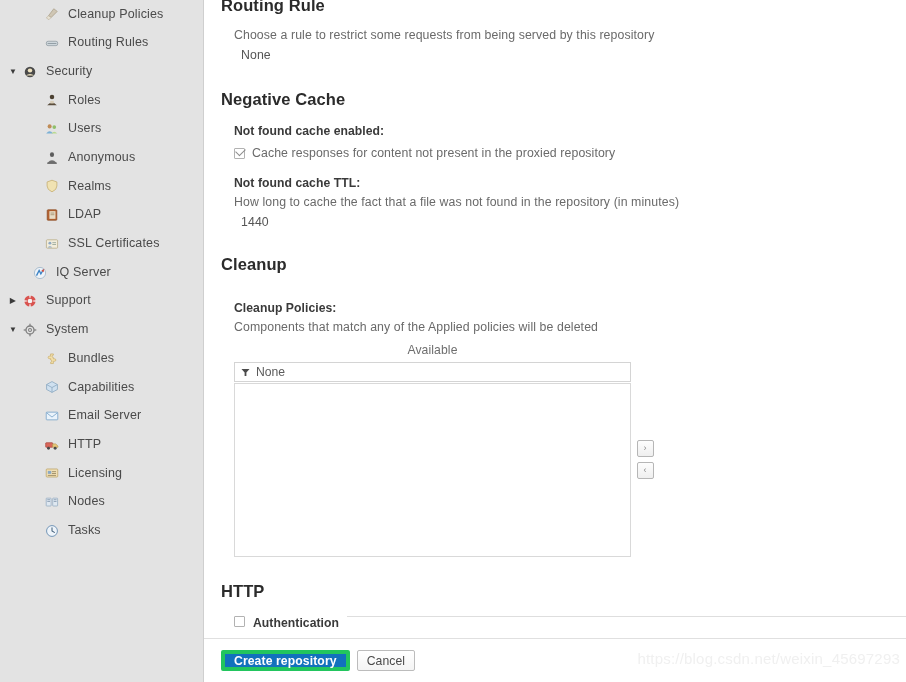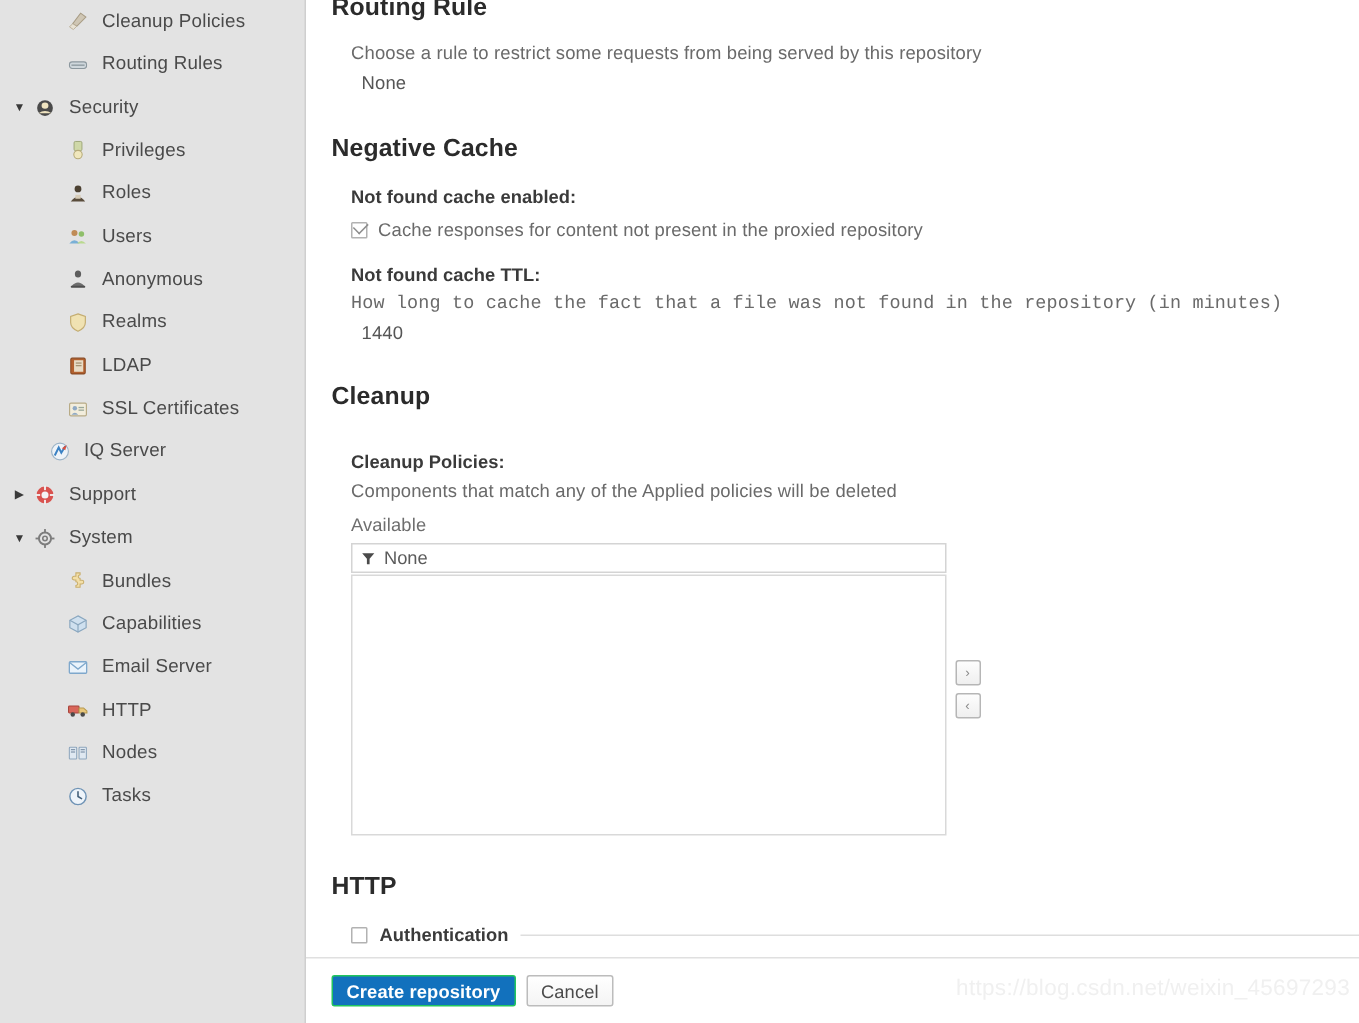--- a/index.html
+++ b/index.html
@@ -156,20 +156,21 @@
     gap: 5px;
     padding-top: 18px;
   }
   .col-right { flex: 1; }
   .col-head {
     font-size: 12.2px;
     color: #6e6e6e;
     margin-bottom: 4px;
     letter-spacing: 0.1px;
     height: 15px;
+    text-align: center;
   }
   .filterbox {
     height: 20px;
     border: 1px solid #d4d4d4;
     background: #fff;
     display: flex;
     align-items: center;
     padding: 0 6px;
     gap: 6px;
     cursor: text;
@@ -195,21 +196,20 @@
     justify-content: center;
     font-size: 9px;
     color: #8a8a8a;
     cursor: pointer;
     font-family: "Liberation Sans", sans-serif;
   }
 
   
   .coll {
     display: flex;
-    align-items: center;
     gap: 8px;
     cursor: pointer;
   }
   .coll .ctitle {
     font-size: 12.2px;
     font-weight: bold;
     color: #3a3a3a;
     white-space: nowrap;
     letter-spacing: 0.05px;
   }
@@ -238,21 +238,21 @@
     padding: 0 9px;
     border-radius: 2px;
     cursor: pointer;
     display: inline-flex;
     align-items: center;
     font-family: "Liberation Sans", sans-serif;
     letter-spacing: 0.1px;
   }
   .btn.primary {
     background: #1271bd;
-    border: 1px solid #22c55e;
+    border: 4px solid #22c55e;
     color: #fff;
     font-weight: bold;
   }
   .btn.secondary {
     background: linear-gradient(#ffffff,#f4f4f4);
     border: 1px solid #bcbcbc;
     color: #4a4a4a;
   }
   #watermark {
     position: absolute;
@@ -299,30 +299,20 @@
             <ellipse cx="8" cy="6.2" rx="2.6" ry="2.3" fill="#efe3c0"></ellipse>
             <path d="M3 12 Q8 8.5 13 12 Z" fill="#efe3c0"></path>
           </svg>
         </span>
         <span class="nav-label">Security</span>
       </div>
       <div class="nav-item child">
         <span class="tri blank">▶</span>
         <span class="ico">
           <svg class="g" width="14" height="14" viewBox="0 0 16 16">
-            <rect x="5" y="1.5" width="6" height="7" rx="1" fill="#cfd8a8" stroke="#9aa475" stroke-width=".7"></rect>
-            <circle cx="8" cy="11.5" r="3.2" fill="#f0e7bd" stroke="#b7ab79" stroke-width=".8"></circle>
-          </svg>
-        </span>
-        <span class="nav-label">Privileges</span>
-      </div>
-      <div class="nav-item child">
-        <span class="tri blank">▶</span>
-        <span class="ico">
-          <svg class="g" width="14" height="14" viewBox="0 0 16 16">
             <circle cx="8" cy="4.5" r="2.6" fill="#4c4132"></circle>
             <path d="M2.5 14 Q8 7.5 13.5 14 Z" fill="#5a4d3c"></path>
             <rect x="6" y="9" width="4" height="3" fill="#d8cdb8"></rect>
           </svg>
         </span>
         <span class="nav-label">Roles</span>
       </div>
       <div class="nav-item child">
         <span class="tri blank">▶</span>
         <span class="ico">
@@ -455,20 +445,33 @@
         <span class="tri blank">▶</span>
         <span class="ico">
           <svg class="g" width="14" height="14" viewBox="0 0 16 16">
             <rect x="0.8" y="5.4" width="8" height="5.2" rx=".7" fill="#d9665a" stroke="#a8453c" stroke-width=".8"></rect>
             <path d="M8.8 6.8 h3.4 l2.6 2.4 v1.4 h-6 z" fill="#e9c77a" stroke="#b79a4f" stroke-width=".8"></path>
             <circle cx="4" cy="11.8" r="1.7" fill="#4a4a4a"></circle>
             <circle cx="11.6" cy="11.8" r="1.7" fill="#4a4a4a"></circle>
           </svg>
         </span>
         <span class="nav-label">HTTP</span>
+      </div>
+      <div class="nav-item child">
+        <span class="tri blank">▶</span>
+        <span class="ico">
+          <svg class="g" width="14" height="14" viewBox="0 0 16 16">
+            <rect x="1.4" y="3.4" width="13.2" height="9.2" rx="1" fill="#f1e0b6" stroke="#bda468" stroke-width=".9"></rect>
+            <rect x="3.2" y="5.6" width="4" height="3.4" fill="#8aa9c6"></rect>
+            <rect x="8" y="6" width="4.6" height="1" fill="#9a8b64"></rect>
+            <rect x="8" y="8" width="4.6" height="1" fill="#9a8b64"></rect>
+            <rect x="3.2" y="10.2" width="9.4" height="1" fill="#9a8b64"></rect>
+          </svg>
+        </span>
+        <span class="nav-label">Licensing</span>
       </div>
       <div class="nav-item child">
         <span class="tri blank">▶</span>
         <span class="ico">
           <svg class="g" width="14" height="14" viewBox="0 0 16 16">
             <rect x="1.4" y="3.6" width="5.6" height="9" rx=".6" fill="#dfe8f1" stroke="#8ea6bd" stroke-width=".8"></rect>
             <rect x="8.8" y="3.6" width="5.6" height="9" rx=".6" fill="#dfe8f1" stroke="#8ea6bd" stroke-width=".8"></rect>
             <g fill="#7f93a8">
               <rect x="2.6" y="5" width="3.2" height=".9"></rect>
               <rect x="2.6" y="6.8" width="3.2" height=".9"></rect>
@@ -504,21 +507,21 @@
 
       <div style="margin-top:28px;">
         <h2 class="sec">Negative Cache</h2>
         <div class="fieldblock" style="margin-top:15px;">
           <p class="flabel">Not found cache enabled:</p>
           <div class="cbrow" style="margin-top:8px;">
             <span class="cb checked"></span>
             <span class="cbtext">Cache responses for content not present in the proxied repository</span>
           </div>
           <p class="flabel" style="margin-top:16px;">Not found cache TTL:</p>
-          <p class="desc" style="margin-top:5px;font-family:Liberation Mono, monospace;">How long to cache the fact that a file was not found in the repository (in minutes)</p>
+          <p class="desc" style="margin-top:5px;">How long to cache the fact that a file was not found in the repository (in minutes)</p>
           <p class="value" style="margin-top:6px;">1440</p>
         </div>
       </div>
 
       <div style="margin-top:26px;">
         <h2 class="sec">Cleanup</h2>
         <div class="fieldblock" style="margin-top:27px;">
           <p class="flabel">Cleanup Policies:</p>
           <p class="desc" style="margin-top:5px;">Components that match any of the Applied policies will be deleted</p>
 

